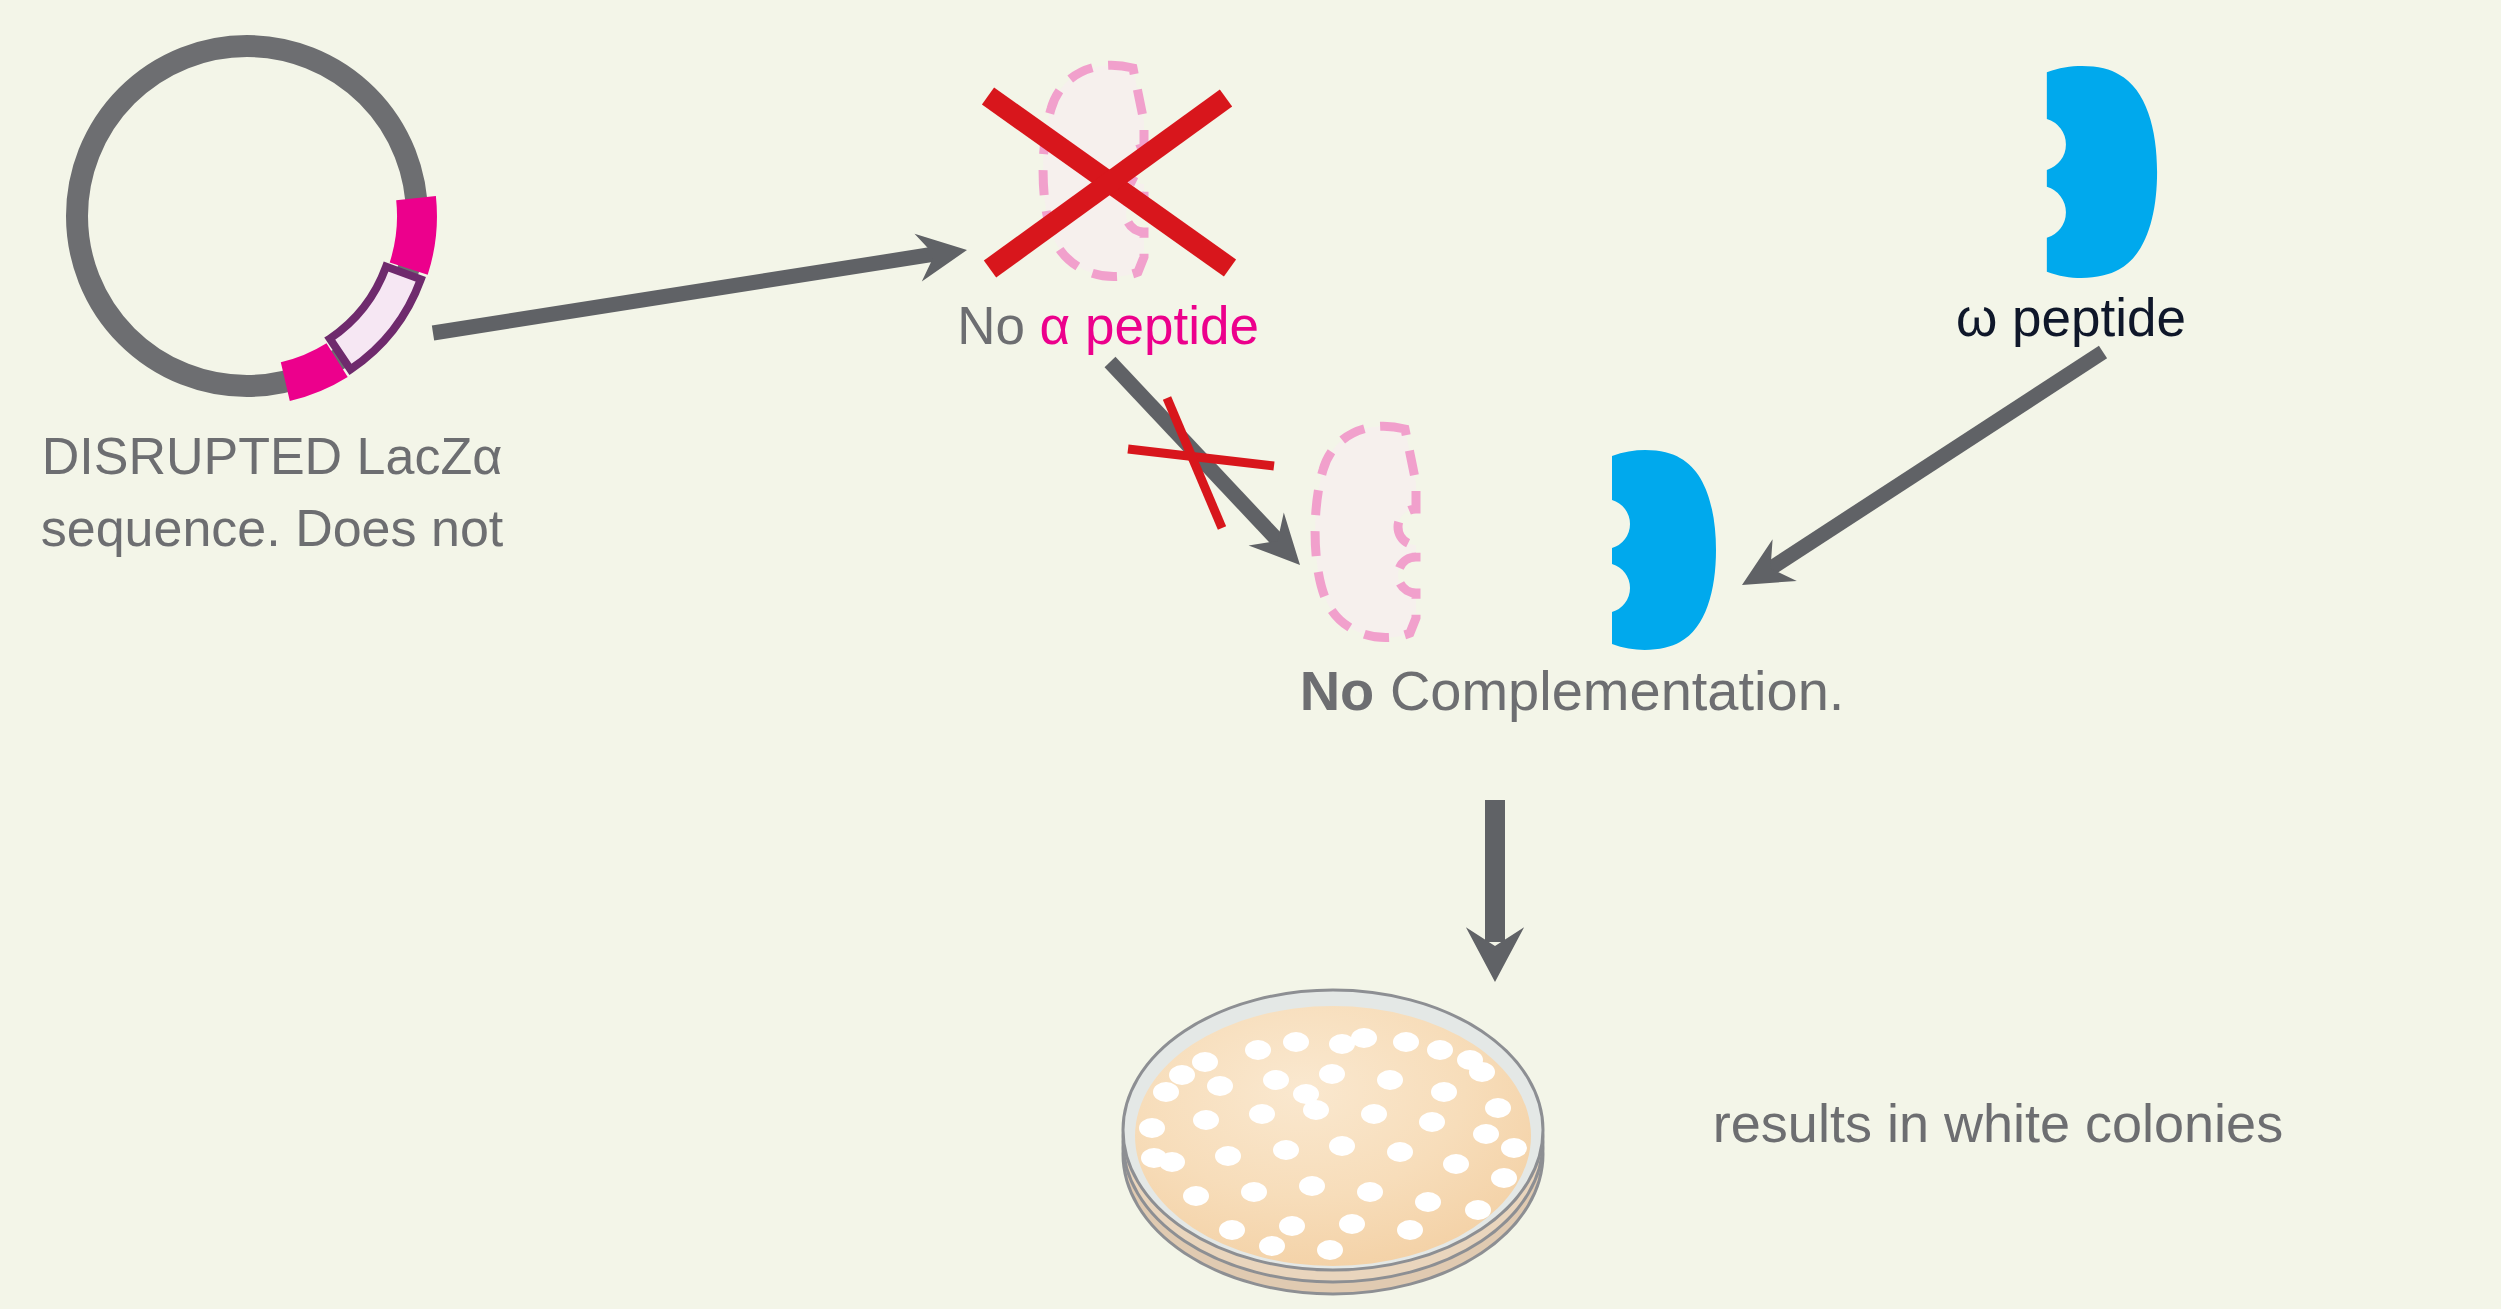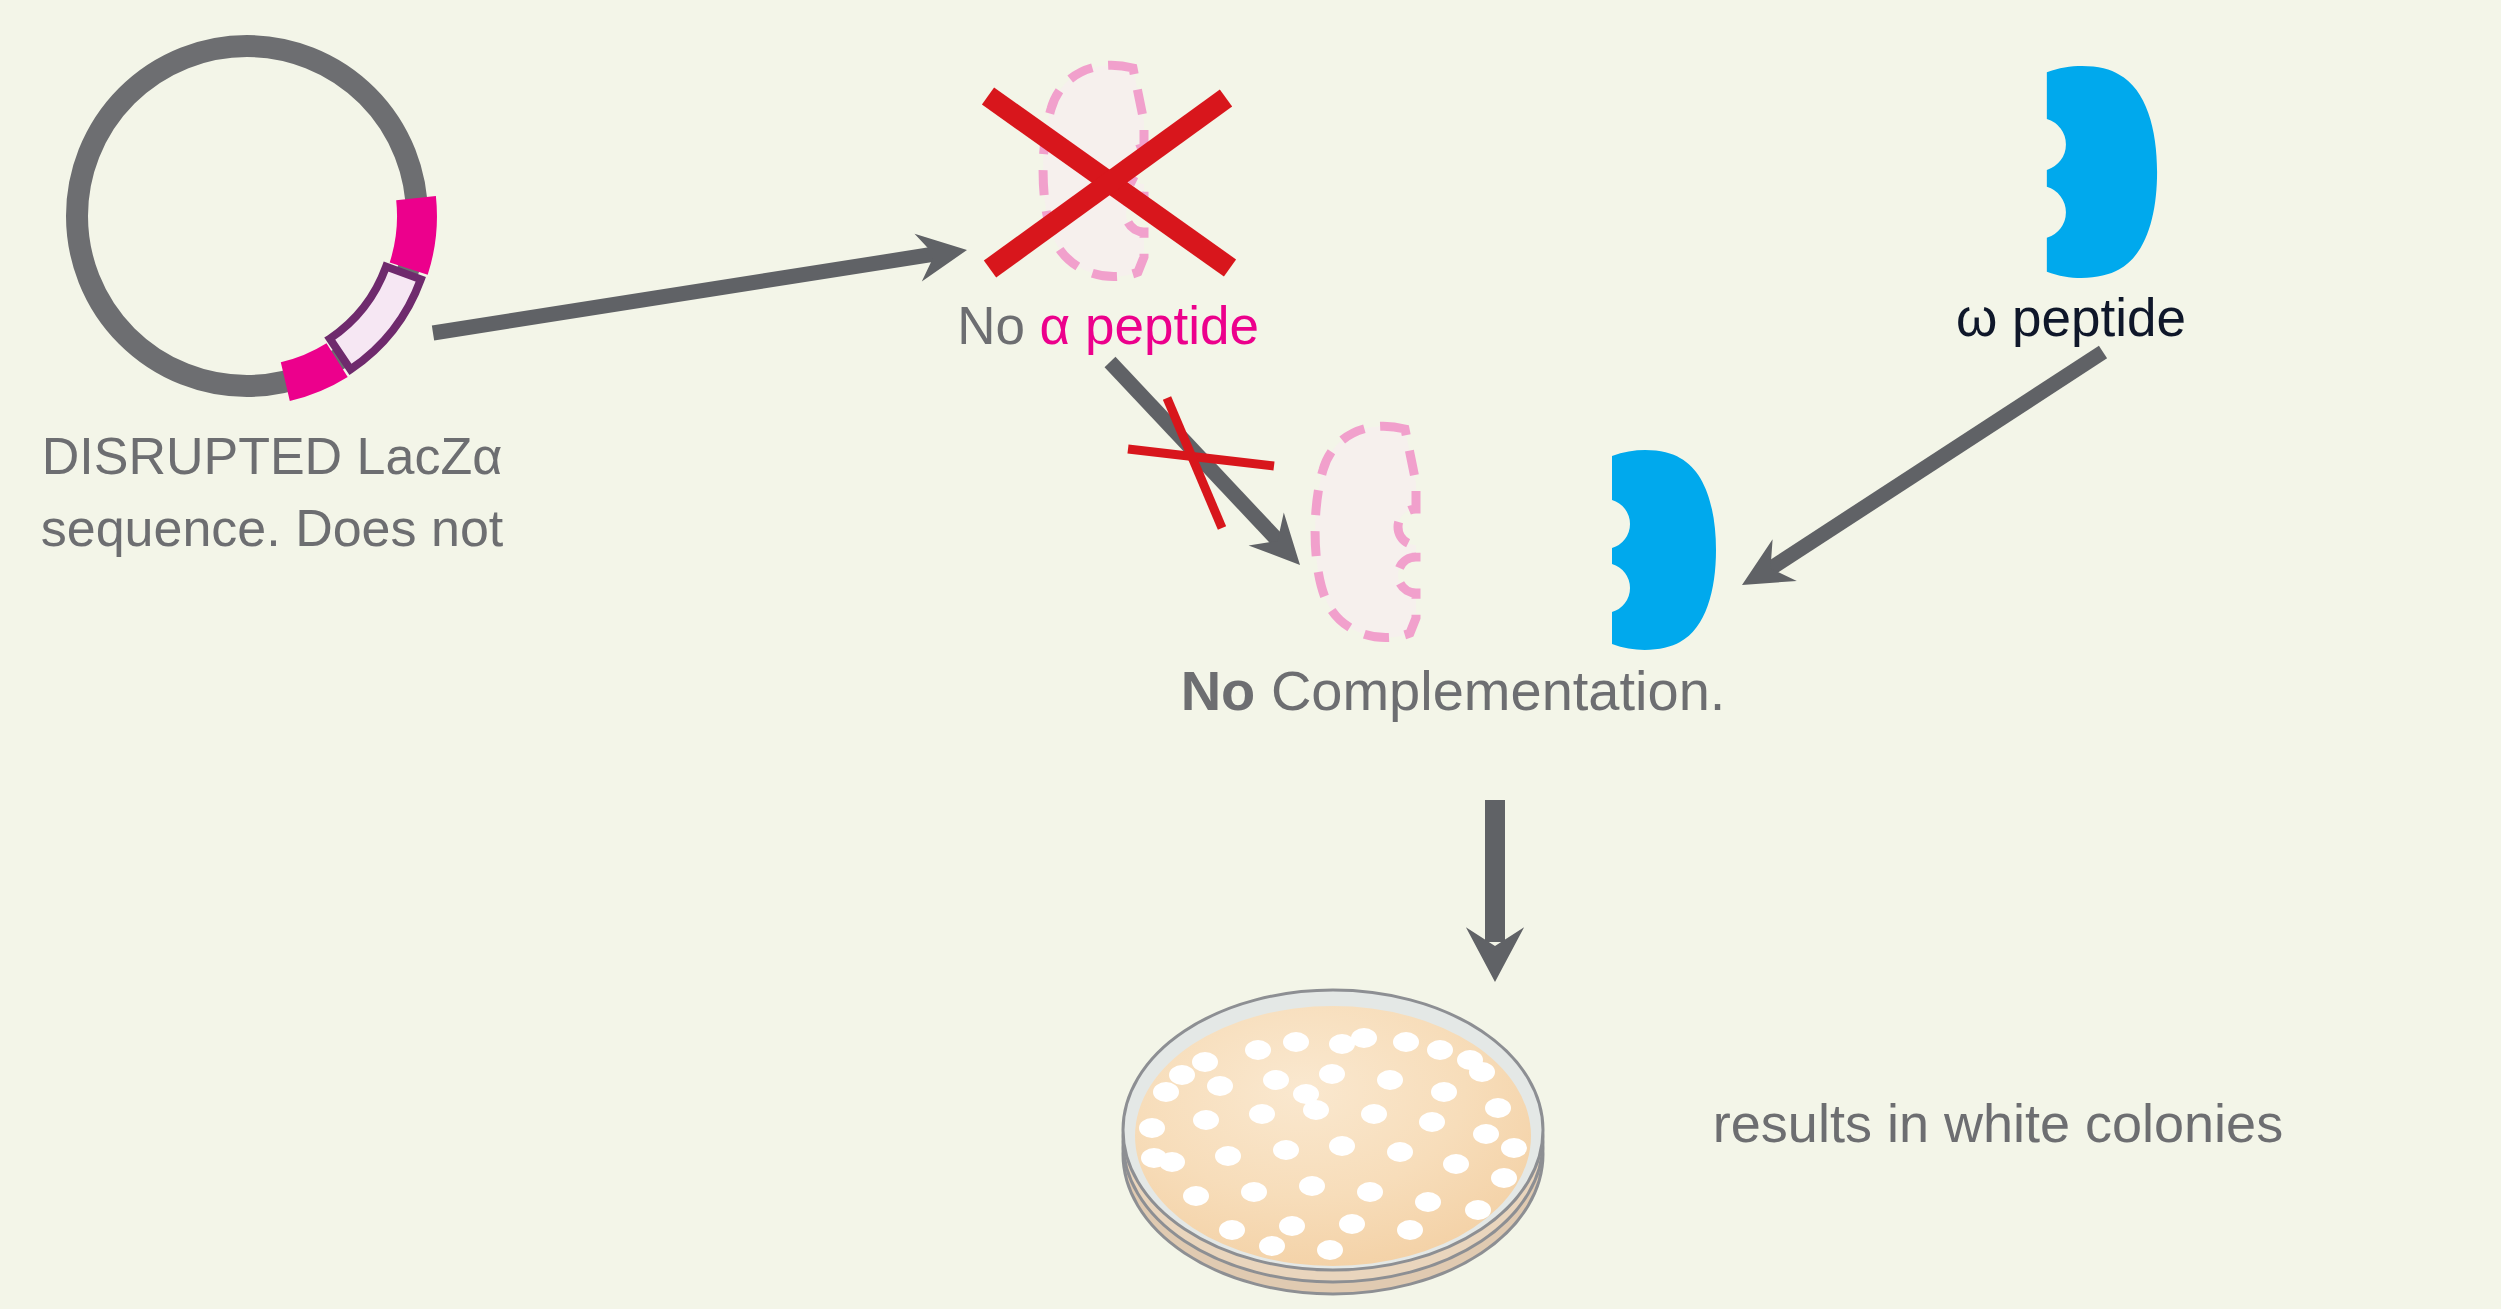--- a/index.html
+++ b/index.html
@@ -162,21 +162,21 @@
     <div>DISRUPTED LacZα</div>
     <div>sequence. Does not</div>
   </div>
 
   <div class="label" style="left:1108px;top:290px;margin-top:8px;">
     <span>No </span><span class="magenta">α peptide</span>
   </div>
 
   <div class="label blue" style="left:2071px;top:290px;">ω peptide</div>
 
-  <div class="statement" style="left:1453px;top:656px;">
+  <div class="statement" style="left:1572px;top:656px;">
     <div class="line1"><b>No</b><span> Complementation.</span></div>
   </div>
 
   <div class="caption" style="left:1998px;top:1085px;line-height:77px;font-size:54px;">
     <div>results in white colonies</div>
   </div>
 
 </div>
 
 </body></html>

